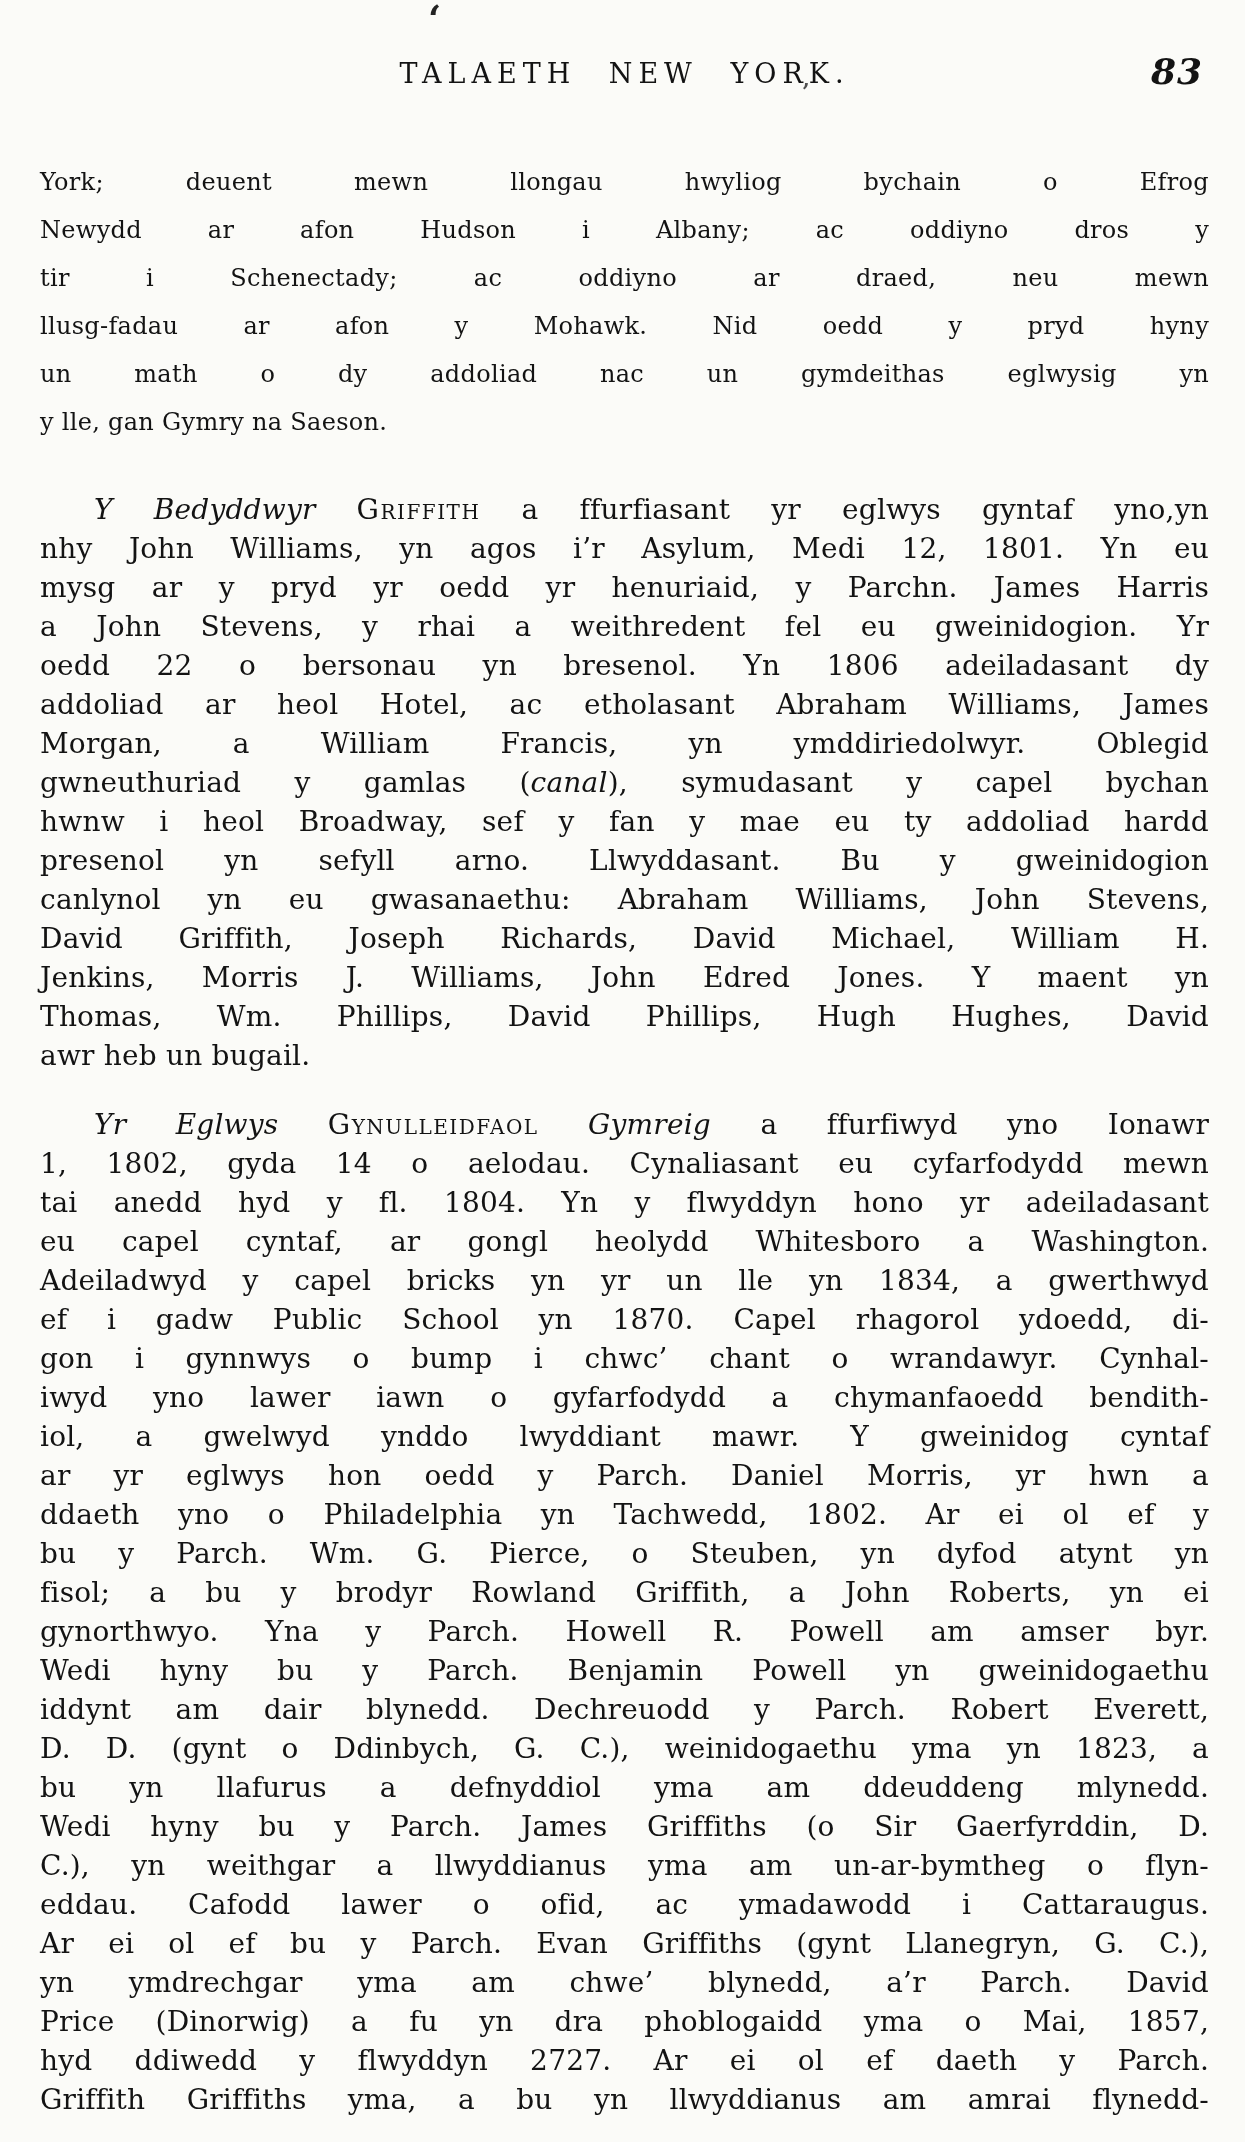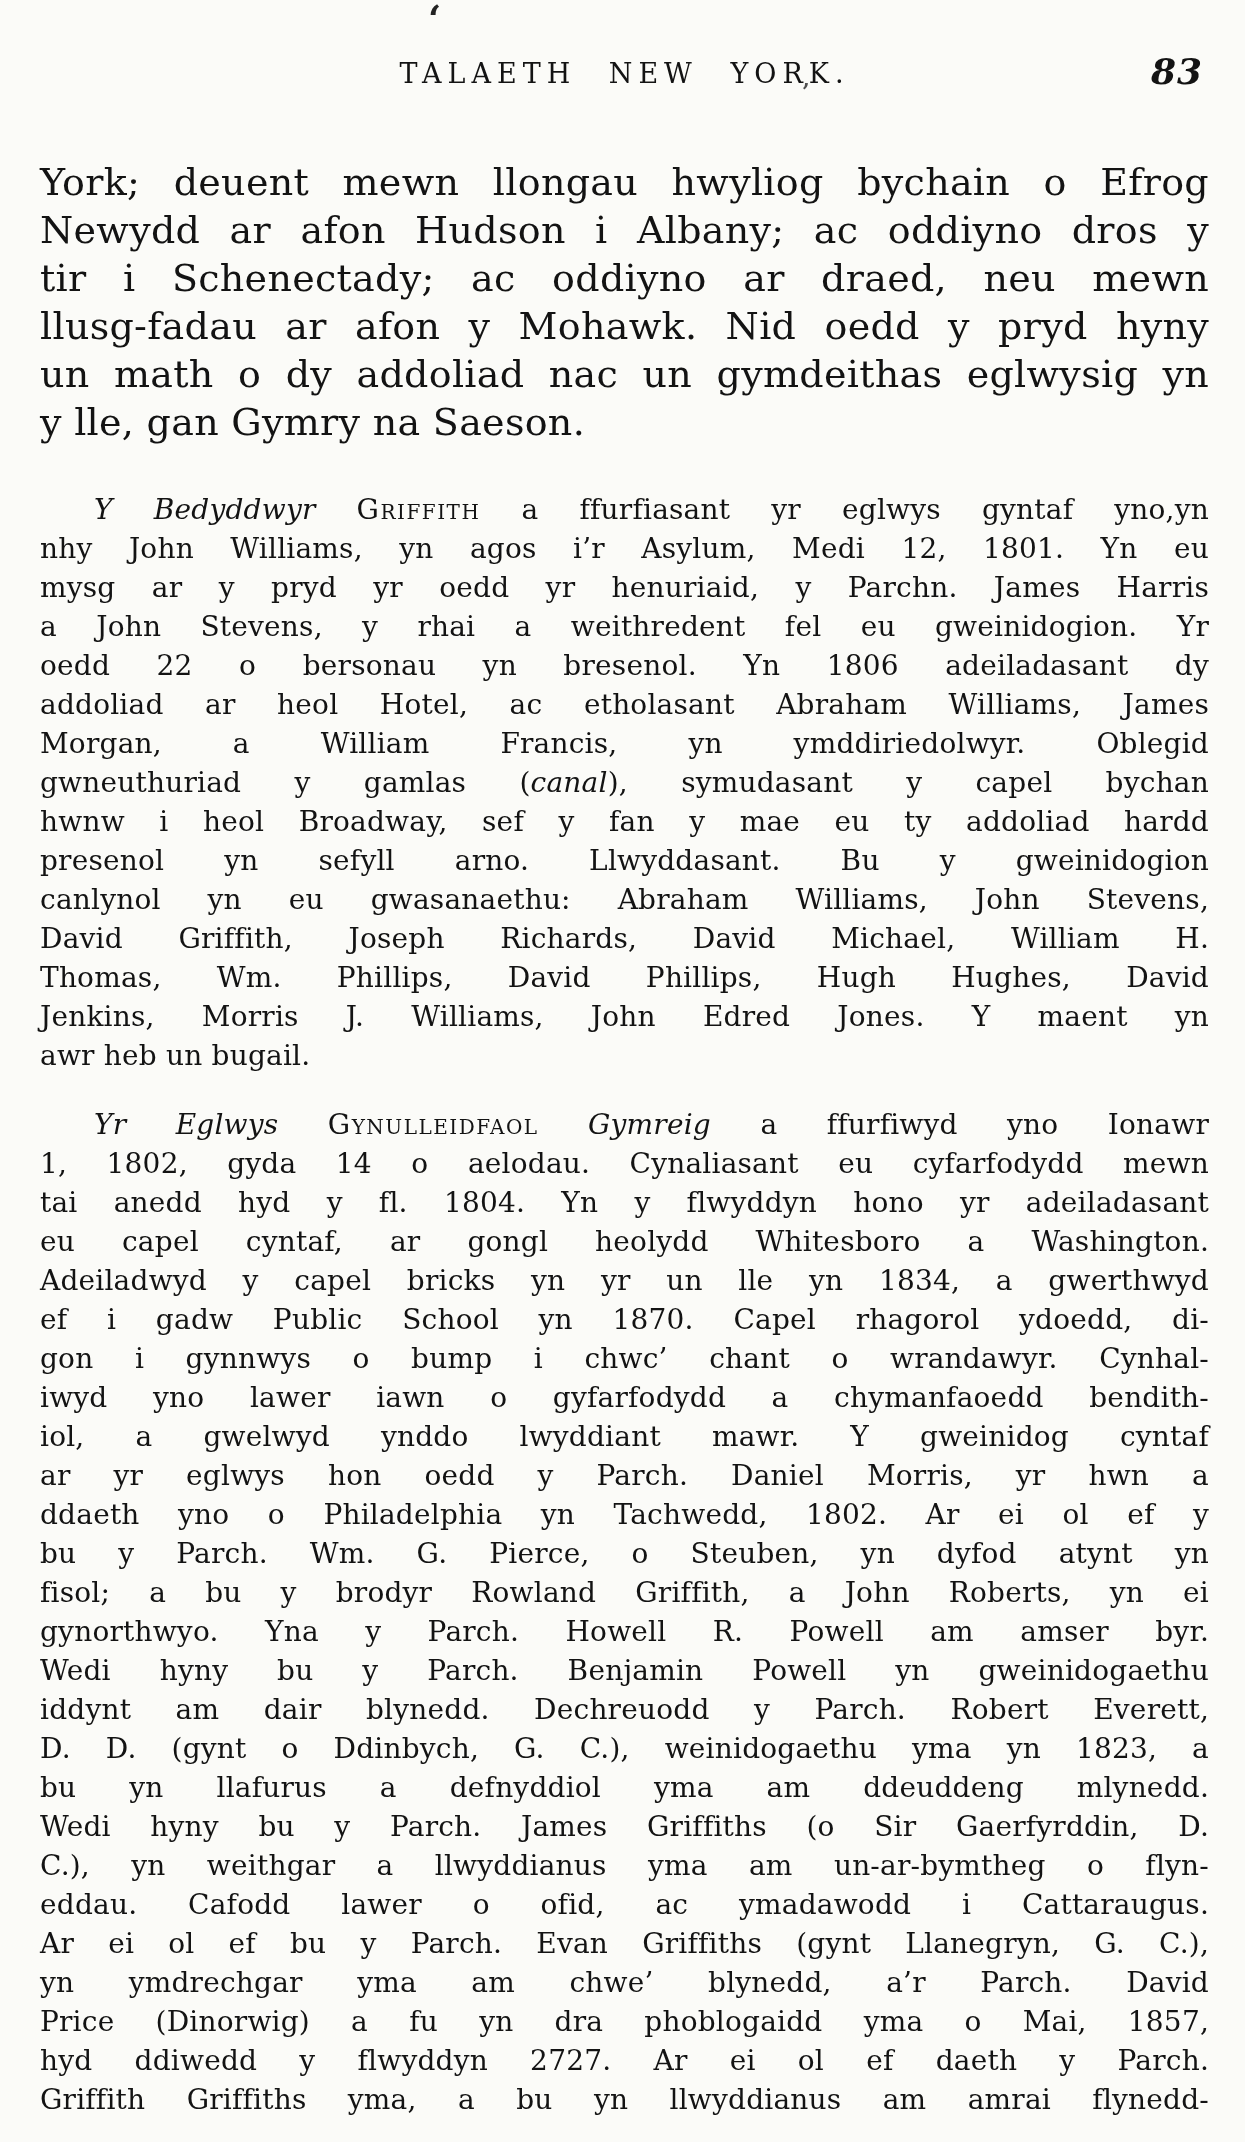--- a/index.html
+++ b/index.html
@@ -34,21 +34,21 @@
     right:6px;top:-2px;
     font-size:36px;
     font-weight:bold;
     letter-spacing:1px;
     font-style:italic;
   }
   .body-text{margin-top:0;}
   .para{ text-rendering:optimizeLegibility; }
   .para.lead{
     margin-top:62px;
-    font-size:38px;
+    font-size:24px;
     line-height:48px;
     letter-spacing:0.3px;
   }
   .para.body{
     font-size:28px;
     line-height:39px;
     letter-spacing:0.2px;
   }
   .para.body.p2{ margin-top:44px; }
   .para.body.p3{ margin-top:30px; }
@@ -94,22 +94,22 @@
         <div class="line">mysg ar y pryd yr oedd yr henuriaid, y Parchn. James Harris</div>
         <div class="line">a John Stevens, y rhai a weithredent fel eu gweinidogion.  Yr</div>
         <div class="line">oedd 22 o bersonau yn bresenol.  Yn 1806 adeiladasant dy</div>
         <div class="line">addoliad ar heol Hotel, ac etholasant Abraham Williams, James</div>
         <div class="line">Morgan, a William Francis, yn ymddiriedolwyr.  Oblegid</div>
         <div class="line"><span>gwneuthuriad y gamlas (</span><span class="it">canal</span><span>), symudasant y capel bychan</span></div>
         <div class="line">hwnw i heol Broadway, sef y fan y mae eu ty addoliad hardd</div>
         <div class="line">presenol yn sefyll arno.  Llwyddasant.  Bu y gweinidogion</div>
         <div class="line">canlynol yn eu gwasanaethu: Abraham Williams, John Stevens,</div>
         <div class="line">David Griffith, Joseph Richards, David Michael, William H.</div>
+        <div class="line">Jenkins, Morris J. Williams, John Edred Jones.  Y maent yn</div>
         <div class="line">Thomas, Wm. Phillips, David Phillips, Hugh Hughes, David</div>
-        <div class="line">Jenkins, Morris J. Williams, John Edred Jones.  Y maent yn</div>
         <div class="line lastline">awr heb un bugail.</div>
       </div>
       <div class="para body p3">
         <div class="line indent"><span class="it">Yr Eglwys</span><span> </span><span class="sc">Gynulleidfaol</span><span> </span><span class="it">Gymreig</span><span> a ffurfiwyd yno Ionawr</span></div>
         <div class="line">1, 1802, gyda 14 o aelodau.  Cynaliasant eu cyfarfodydd mewn</div>
         <div class="line">tai anedd hyd y fl. 1804.  Yn y flwyddyn hono yr adeiladasant</div>
         <div class="line">eu capel cyntaf, ar gongl heolydd Whitesboro a Washington.</div>
         <div class="line">Adeiladwyd y capel bricks yn yr un lle yn 1834, a gwerthwyd</div>
         <div class="line">ef i gadw Public School yn 1870.  Capel rhagorol ydoedd, di-</div>
         <div class="line">gon i gynnwys o bump i chwc’ chant o wrandawyr.  Cynhal-</div>

